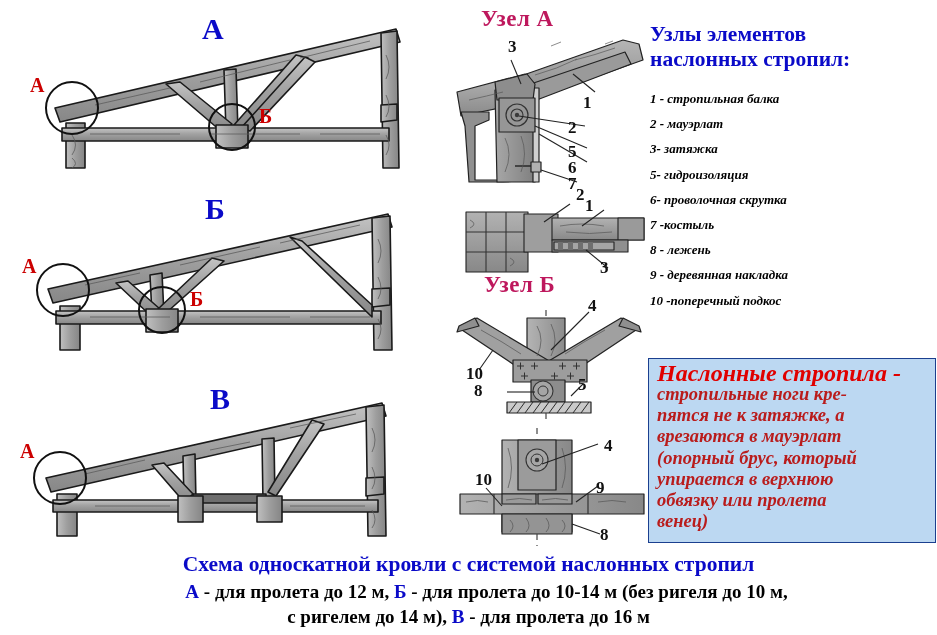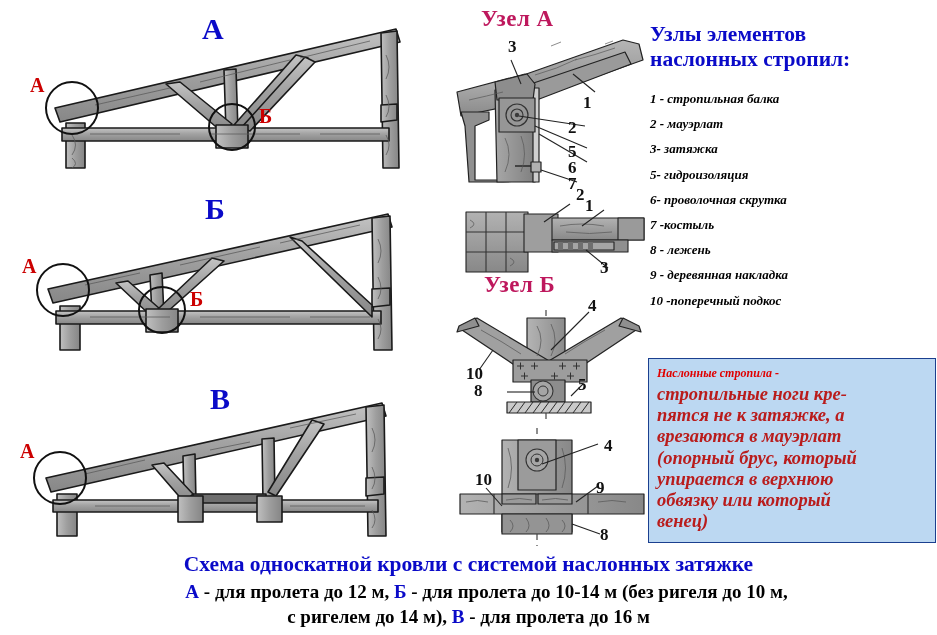--- a/index.html
+++ b/index.html
@@ -40,21 +40,21 @@
   .legend-list{
     color:#000000;font-weight:bold;font-style:italic;font-size:13px;
     line-height:25.2px;font-family:"Liberation Serif", serif;
     white-space:nowrap;
   }
   .note-box{
     background:#bcd8f2;border:1px solid #1b3f8f;
     padding:4px 6px 6px 8px;box-sizing:border-box;
   }
   .note-head{
-    color:#e00000;font-weight:bold;font-style:italic;font-size:12px;
+    color:#e00000;font-weight:bold;font-style:italic;font-size:24px;
     font-family:"Liberation Serif", serif;line-height:21px;
   }
   .note-body{
     color:#b91c1c;font-weight:bold;font-style:italic;font-size:18.5px;
     font-family:"Liberation Serif", serif;line-height:21.2px;
   }
   .cap-main{
     color:#0a0ac8;font-weight:bold;font-size:21.5px;
     font-family:"Liberation Serif", serif;text-align:center;white-space:nowrap;
   }
@@ -455,26 +455,26 @@
     <div class="legend-list">10 -поперечный подкос</div>
   </div>
 
   <div class="abs note-box" style="left:648px;top:358px;width:288px;height:185px;">
     <div class="note-head">Наслонные стропила -</div>
     <div class="note-body">стропильные ноги кре-</div>
     <div class="note-body">пятся не к затяжке, а</div>
     <div class="note-body">врезаются в мауэрлат</div>
     <div class="note-body">(опорный брус, который</div>
     <div class="note-body">упирается в верхнюю</div>
-    <div class="note-body">обвязку или который</div>
+    <div class="note-body">обвязку или пролета</div>
     <div class="note-body">венец)</div>
   </div>
 
   <div class="abs" style="left:0px;top:552px;width:937px;">
-    <div class="cap-main">Схема односкатной кровли с системой наслонных затяжке</div>
+    <div class="cap-main">Схема односкатной кровли с системой наслонных стропил</div>
     <div class="cap-sub" style="margin-top:4px;padding-left:36px;">
       <span class="mk">А</span><span> - для пролета до 12 м, </span><span class="mk">Б</span><span> - для пролета до 10-14 м (без ригеля до 10 м,</span>
     </div>
     <div class="cap-sub" style="margin-top:3px;">
       <span>с ригелем до 14 м), </span><span class="mk">В</span><span> - для пролета до 16 м</span>
     </div>
   </div>
 
 </div>
 

